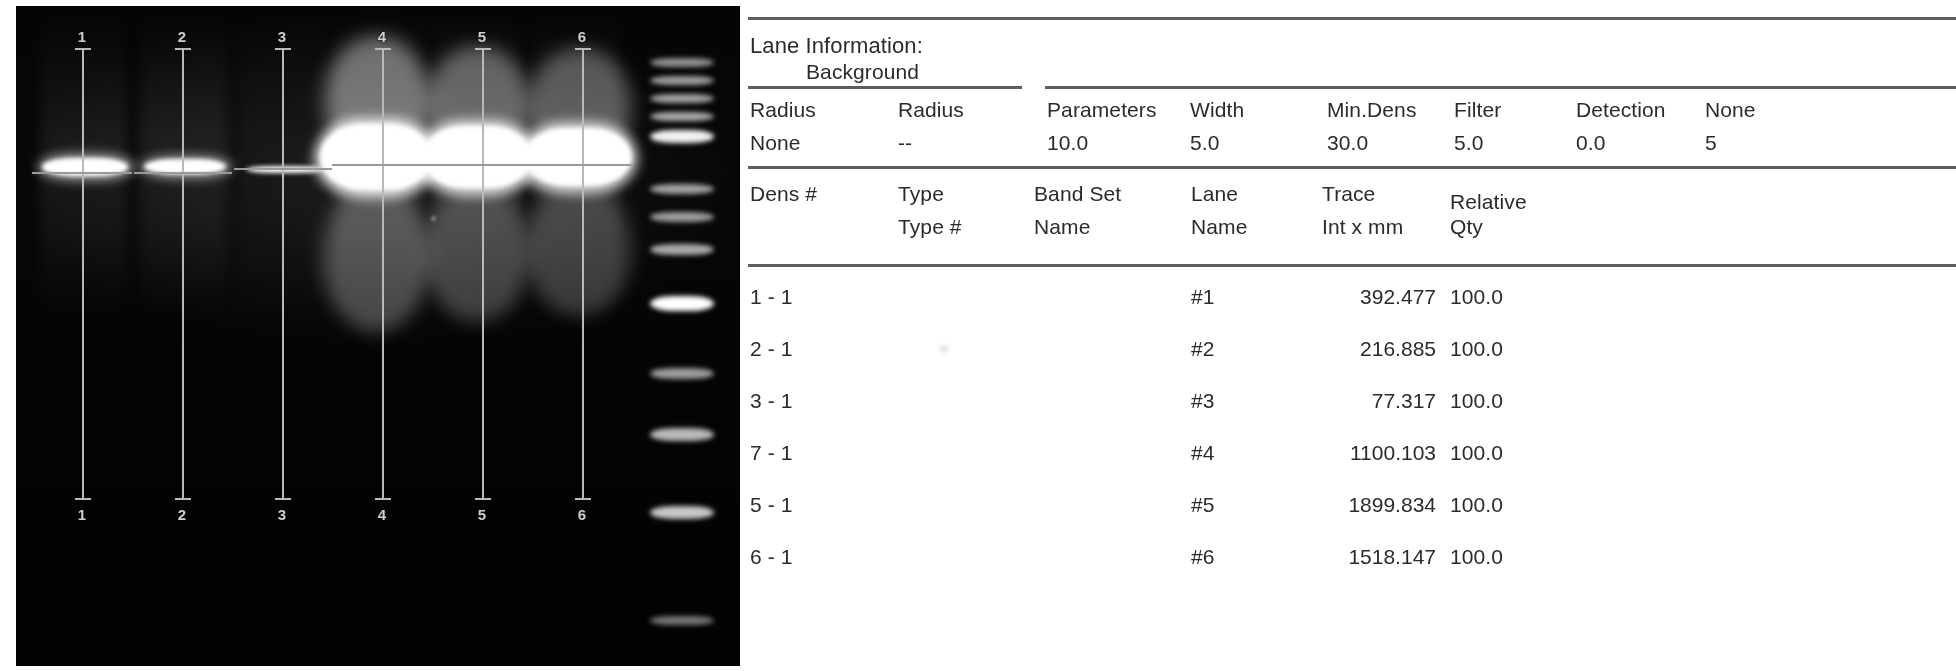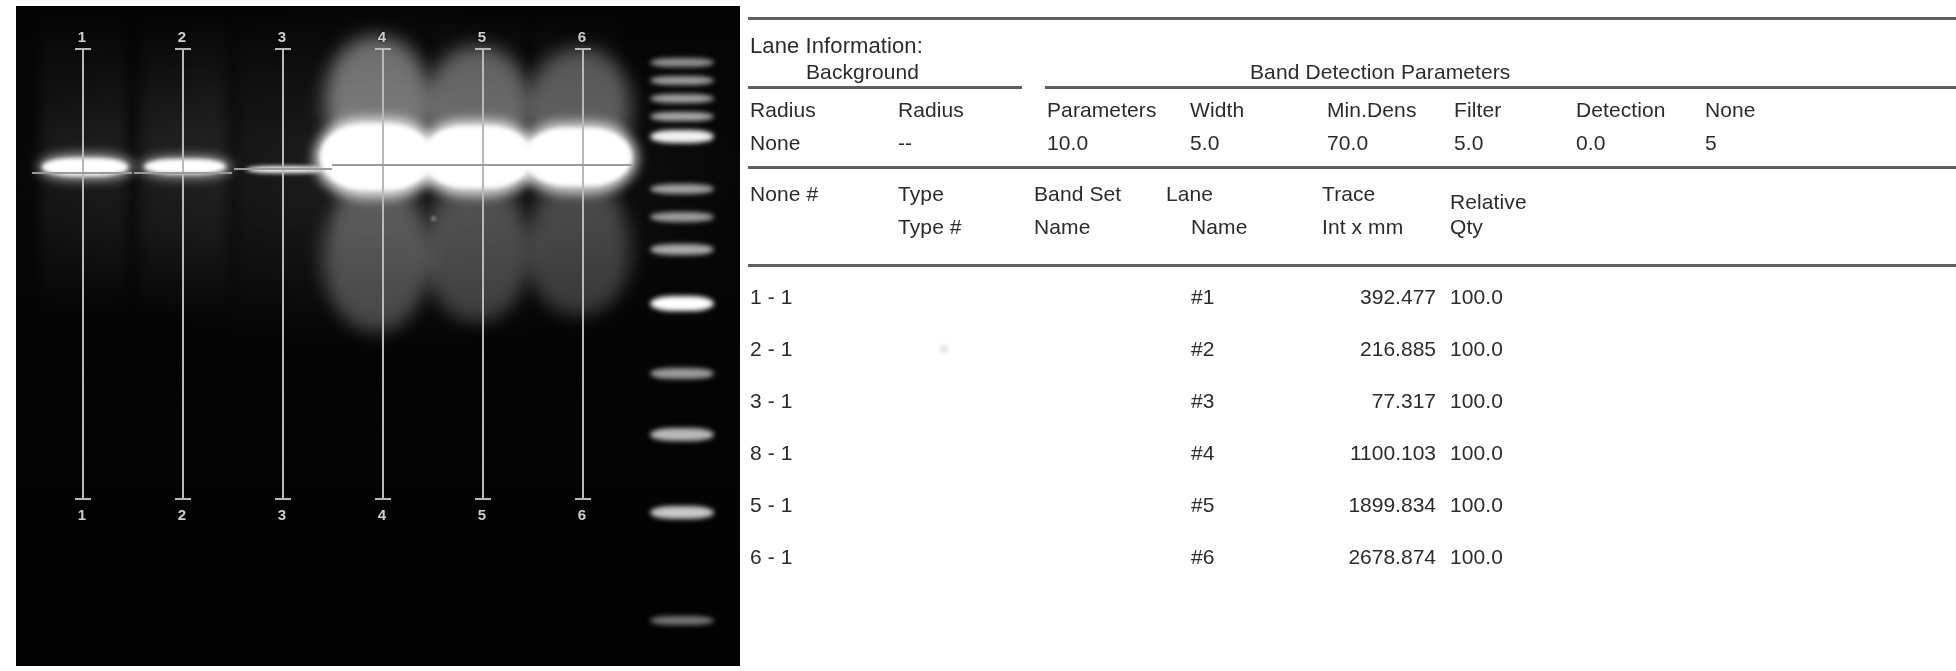--- a/index.html
+++ b/index.html
@@ -251,49 +251,48 @@
     <div class="lane-num" style="left:566px;top:500px">6</div>
   </div>
 
   <div id="report">
 
     <div class="rule" style="left:0px;top:17px;width:1208px"></div>
 
     <div class="txt" style="left:2px;top:33px;font-size:22px">Lane Information:</div>
 
     <div class="txt grp-title" style="left:58px;top:60px">Background</div>
-    <div class="txt grp-title" style="left:502px;top:60px">Band Detection Parameters</div>
 
     <div class="rule" style="left:0px;top:86px;width:274px"></div>
     <div class="rule" style="left:297px;top:86px;width:911px"></div>
 
     <div class="txt" style="left:2px;top:98px">Radius</div>
     <div class="txt" style="left:150px;top:98px">Radius</div>
     <div class="txt" style="left:299px;top:98px">Parameters</div>
     <div class="txt" style="left:442px;top:98px">Width</div>
     <div class="txt" style="left:579px;top:98px">Min.Dens</div>
     <div class="txt" style="left:706px;top:98px">Filter</div>
     <div class="txt" style="left:828px;top:98px">Detection</div>
     <div class="txt" style="left:957px;top:98px">None</div>
 
     <div class="txt" style="left:2px;top:131px">None</div>
     <div class="txt" style="left:150px;top:131px">--</div>
     <div class="txt" style="left:299px;top:131px">10.0</div>
     <div class="txt" style="left:442px;top:131px">5.0</div>
-    <div class="txt" style="left:579px;top:131px">70.0</div>
+    <div class="txt" style="left:579px;top:131px">30.0</div>
     <div class="txt" style="left:706px;top:131px">5.0</div>
     <div class="txt" style="left:828px;top:131px">0.0</div>
     <div class="txt" style="left:957px;top:131px">5</div>
 
     <div class="rule" style="left:0px;top:166px;width:1208px"></div>
 
-    <div class="txt" style="left:2px;top:182px">None #</div>
+    <div class="txt" style="left:2px;top:182px">Dens #</div>
     <div class="txt" style="left:150px;top:182px">Type</div>
     <div class="txt" style="left:286px;top:182px">Band Set</div>
-    <div class="txt" style="left:418px;top:182px">Lane</div>
+    <div class="txt" style="left:443px;top:182px">Lane</div>
     <div class="txt" style="left:574px;top:182px">Trace</div>
     <div class="txt" style="left:702px;top:190px">Relative</div>
 
     <div class="txt" style="left:150px;top:215px">Type #</div>
     <div class="txt" style="left:286px;top:215px">Name</div>
     <div class="txt" style="left:443px;top:215px">Name</div>
     <div class="txt" style="left:574px;top:215px">Int x mm</div>
     <div class="txt" style="left:702px;top:215px">Qty</div>
 
     <div class="rule" style="left:0px;top:264px;width:1208px"></div>
@@ -313,36 +312,36 @@
     </div>
 
     <div>
       <div class="txt" style="left:2px;top:389px">3 -  1</div>
       <div class="txt" style="left:443px;top:389px">#3</div>
       <div class="num-cell" style="left:540px;top:389px;width:148px">77.317</div>
       <div class="txt" style="left:702px;top:389px">100.0</div>
     </div>
 
     <div>
-      <div class="txt" style="left:2px;top:441px">8 -  1</div>
+      <div class="txt" style="left:2px;top:441px">7 -  1</div>
       <div class="txt" style="left:443px;top:441px">#4</div>
       <div class="num-cell" style="left:540px;top:441px;width:148px">1100.103</div>
       <div class="txt" style="left:702px;top:441px">100.0</div>
     </div>
 
     <div>
       <div class="txt" style="left:2px;top:493px">5 -  1</div>
       <div class="txt" style="left:443px;top:493px">#5</div>
       <div class="num-cell" style="left:540px;top:493px;width:148px">1899.834</div>
       <div class="txt" style="left:702px;top:493px">100.0</div>
     </div>
 
     <div>
       <div class="txt" style="left:2px;top:545px">6 -  1</div>
       <div class="txt" style="left:443px;top:545px">#6</div>
-      <div class="num-cell" style="left:540px;top:545px;width:148px">2678.874</div>
+      <div class="num-cell" style="left:540px;top:545px;width:148px">1518.147</div>
       <div class="txt" style="left:702px;top:545px">100.0</div>
     </div>
 
     <div style="position:absolute;left:192px;top:345px;width:8px;height:8px;border-radius:50%;background:#e2e2e2;filter:blur(2px);"></div>
 
   </div>
 </div>
 
 </body></html>

